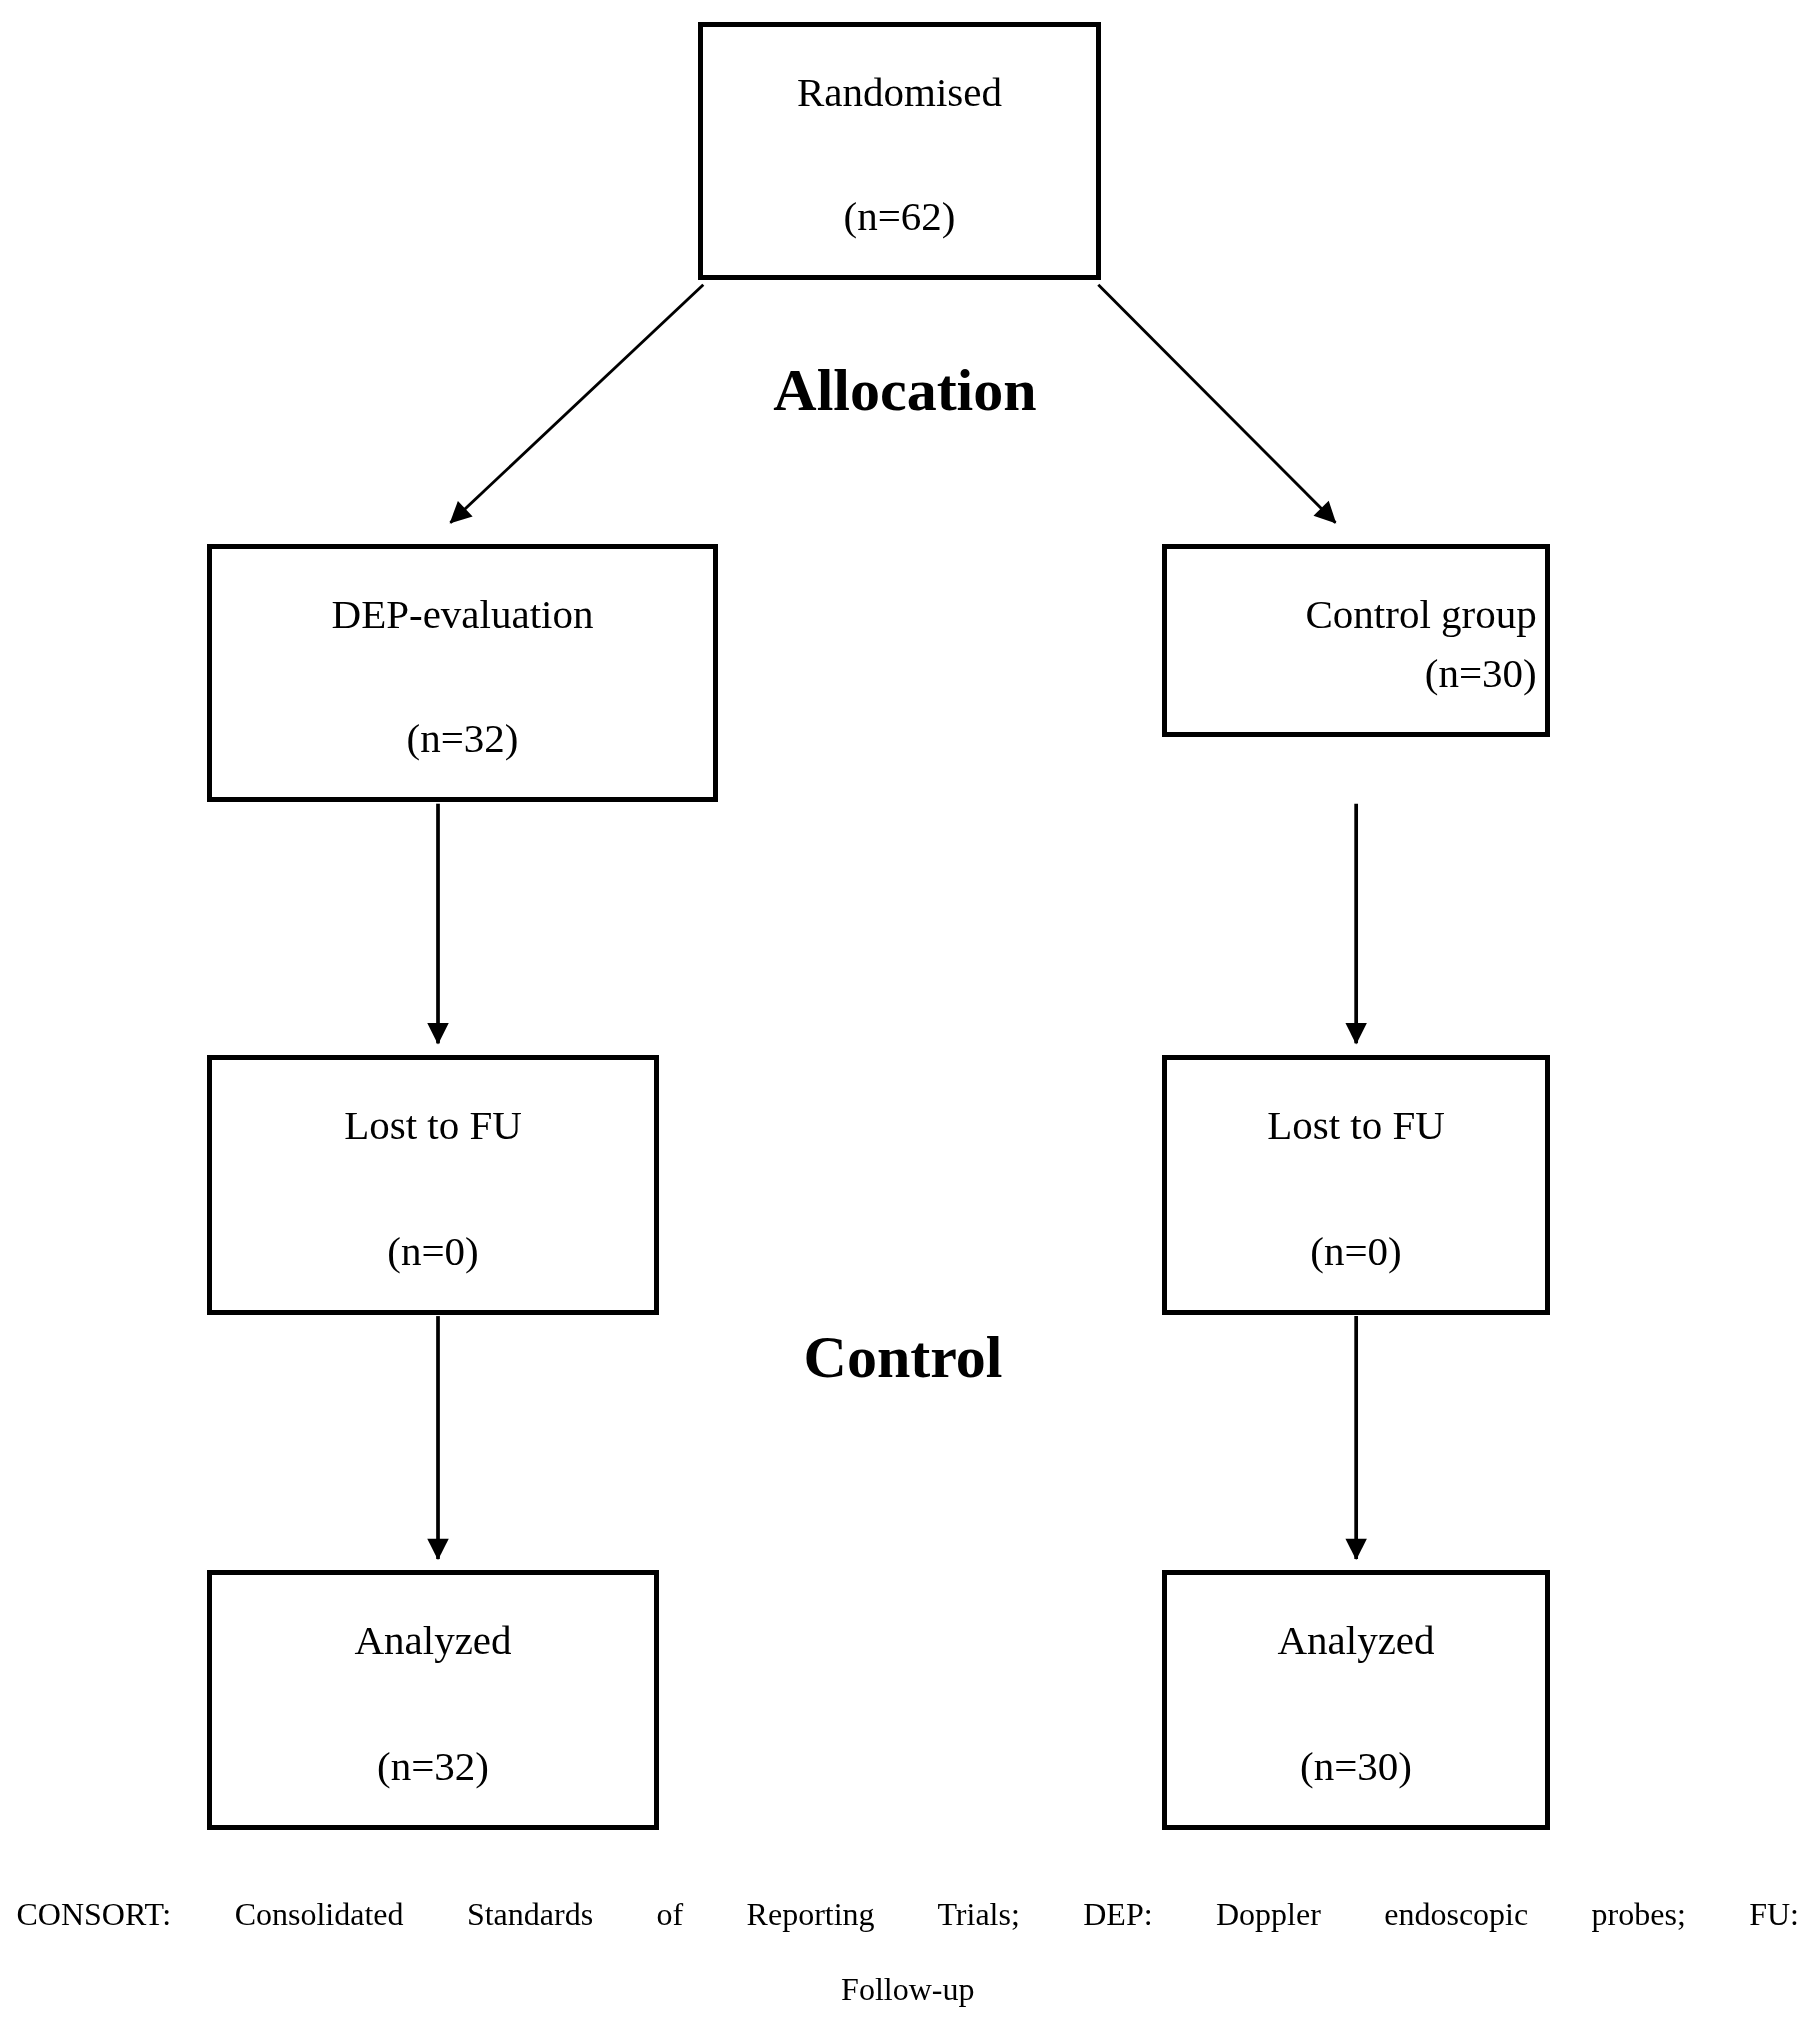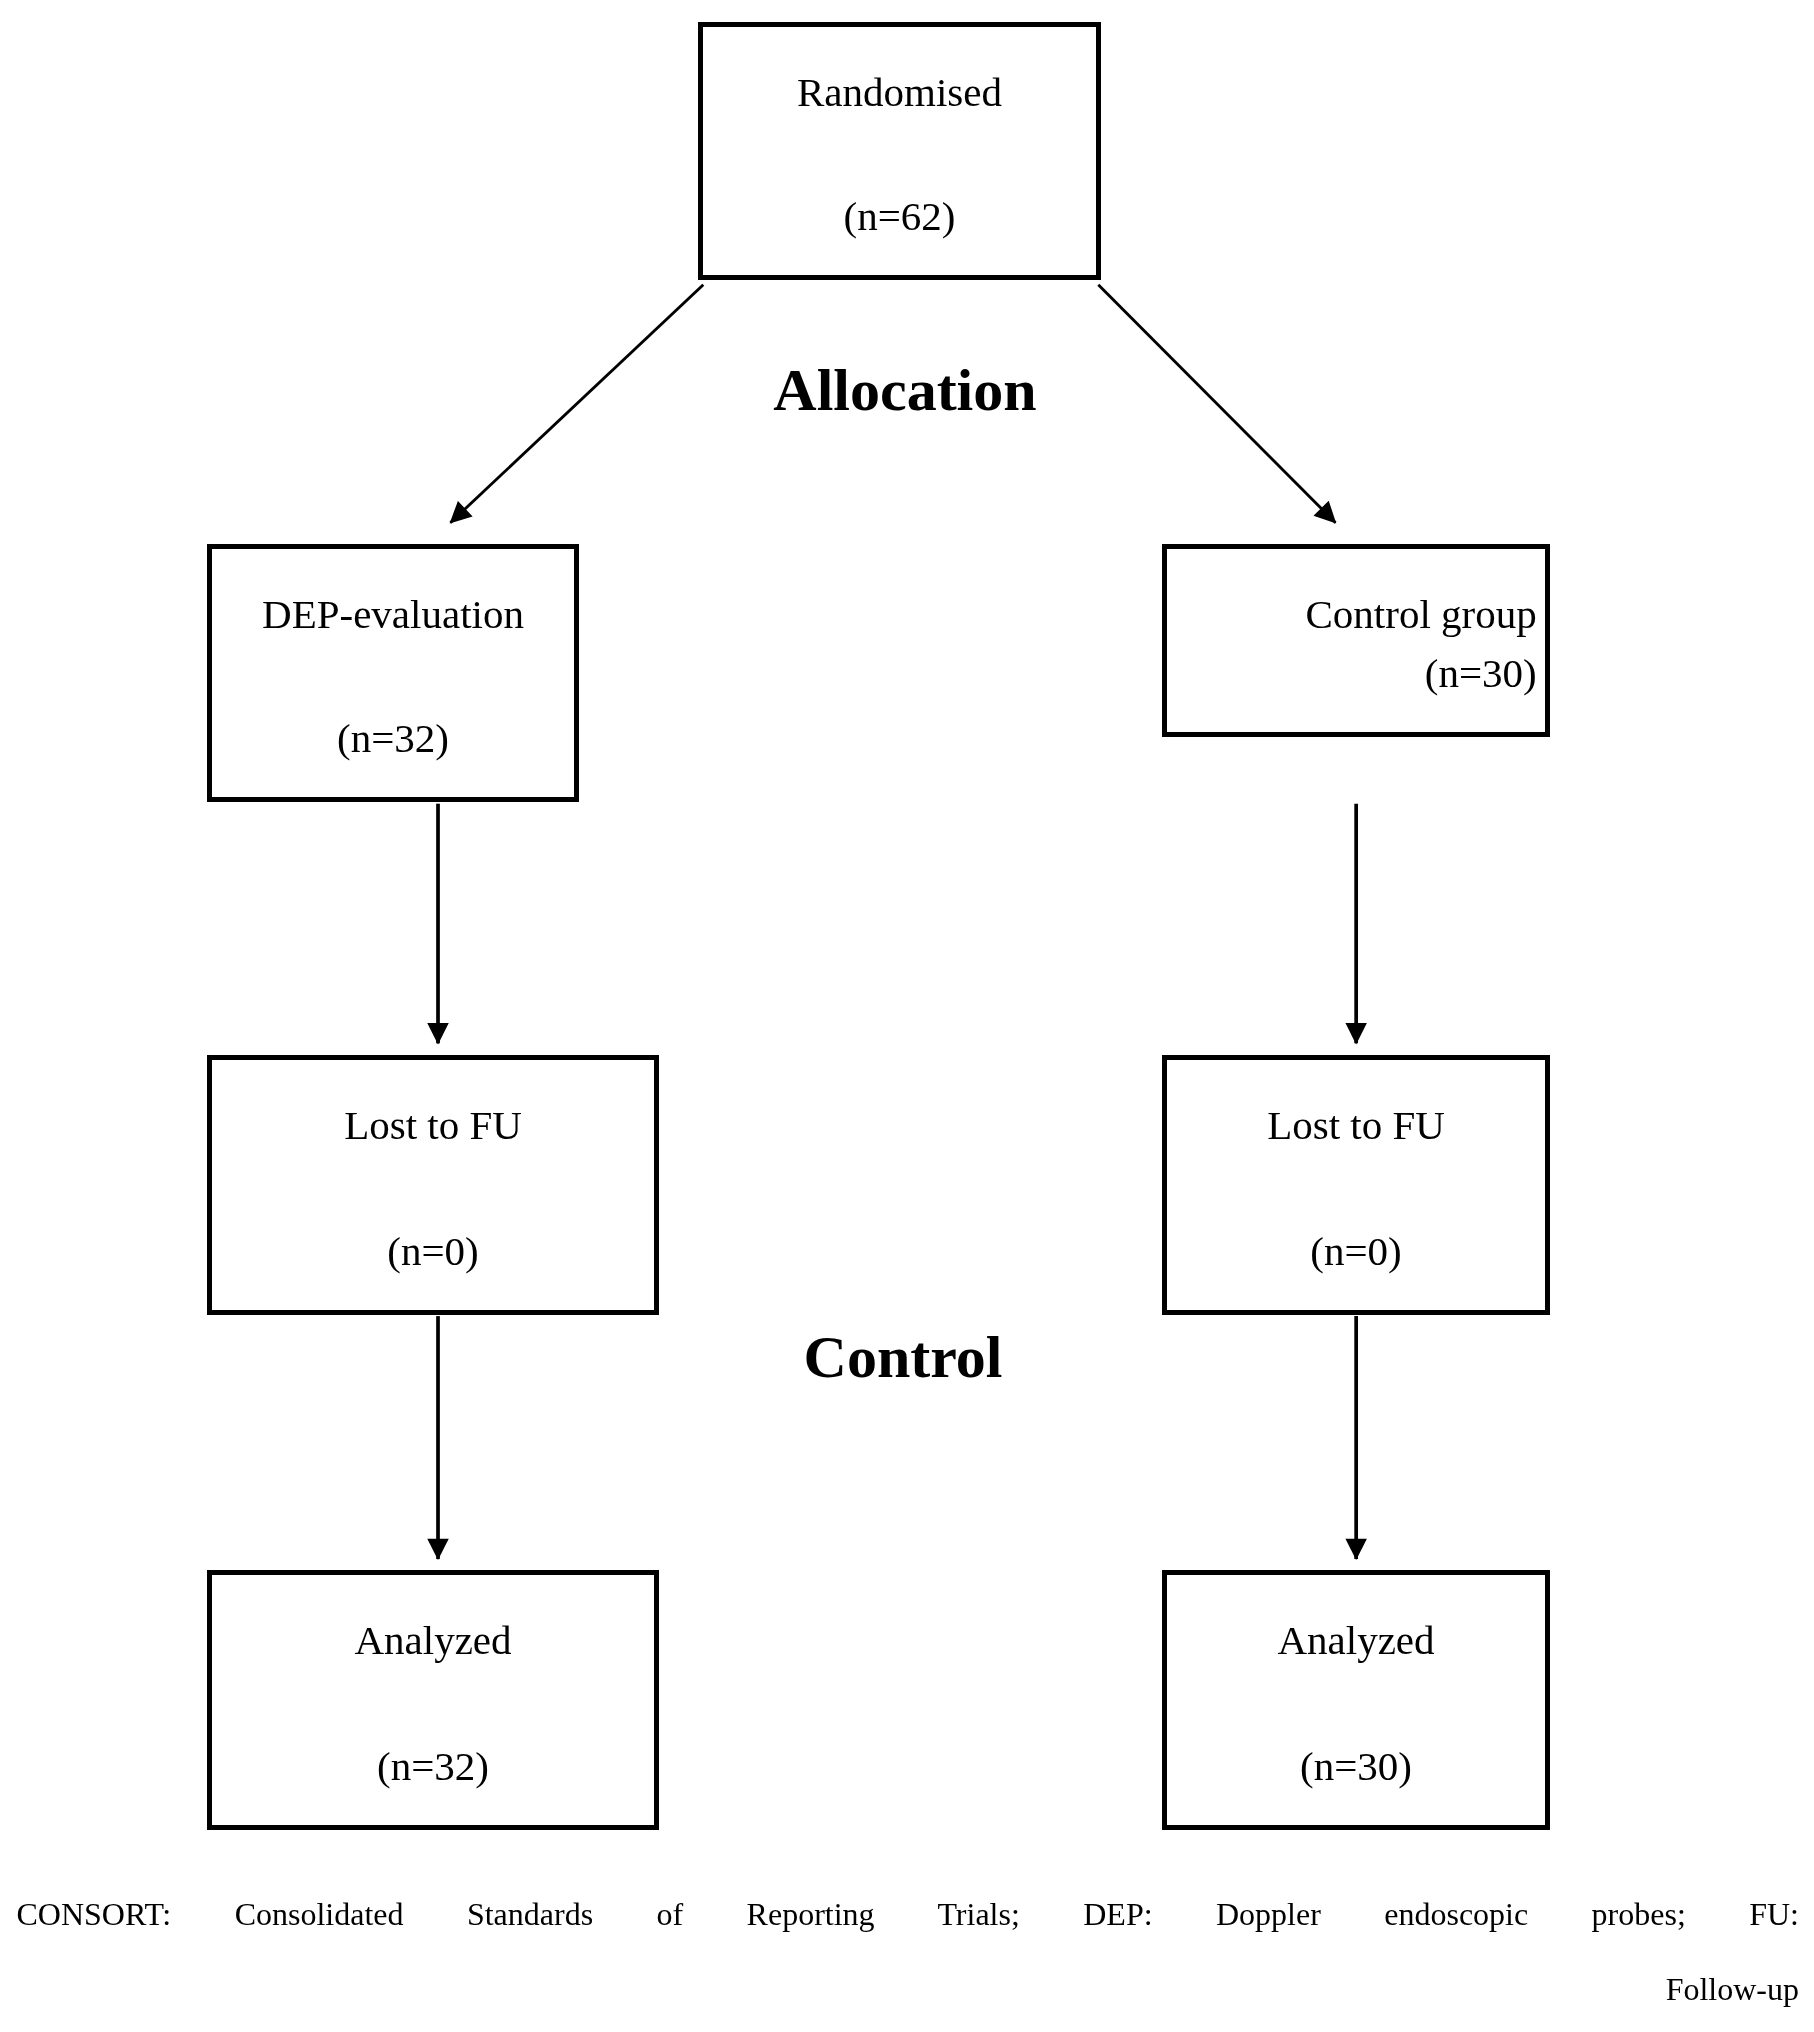--- a/index.html
+++ b/index.html
@@ -32,21 +32,21 @@
     justify-content: space-between;
     align-items: center;
     text-align: center;
     padding: 43px 8.3px 36px 8.3px;
     font-size: 41px;
     line-height: 45px;
   }
   .box .line { white-space: nowrap; }
 
   #box-randomised   { left: 698px;  top: 22px;   width: 403px; height: 258px; text-align: right; }
-  #box-dep          { left: 207px;  top: 544px;  width: 372px; height: 258px; }
+  #box-dep          { left: 207px;  top: 544px;  width: 511px; height: 258px; }
   #box-control      { left: 1162px; top: 544px;  width: 388px; height: 193px; align-items: flex-end; }
   #box-lost-left    { left: 207px;  top: 1055px; width: 452px; height: 260px; }
   #box-lost-right   { left: 1162px; top: 1055px; width: 388px; height: 260px; }
   #box-analyzed-left  { left: 207px;  top: 1570px; width: 452px; height: 260px; }
   #box-analyzed-right { left: 1162px; top: 1570px; width: 388px; height: 260px; }
 
   .stage-label {
     position: absolute;
     transform: translateX(-50%);
     font-weight: bold;
@@ -65,21 +65,21 @@
     font-size: 32px;
     line-height: 46px;
   }
   #caption-line1 {
     top: 1891px;
     text-align: justify;
     text-align-last: justify;
   }
   #caption-line2 {
     top: 1966px;
-    text-align: right;
+    text-align: center;
   }
 </style>
 </head>
 <body>
 
 <div id="canvas">
 
   <svg id="arrow-layer" viewBox="0 0 2195 2459" xmlns="http://www.w3.org/2000/svg">
     <defs>
       <marker id="ah" viewBox="0 0 10 10" refX="9.5" refY="5" markerWidth="34" markerHeight="26" orient="auto" markerUnits="userSpaceOnUse">

